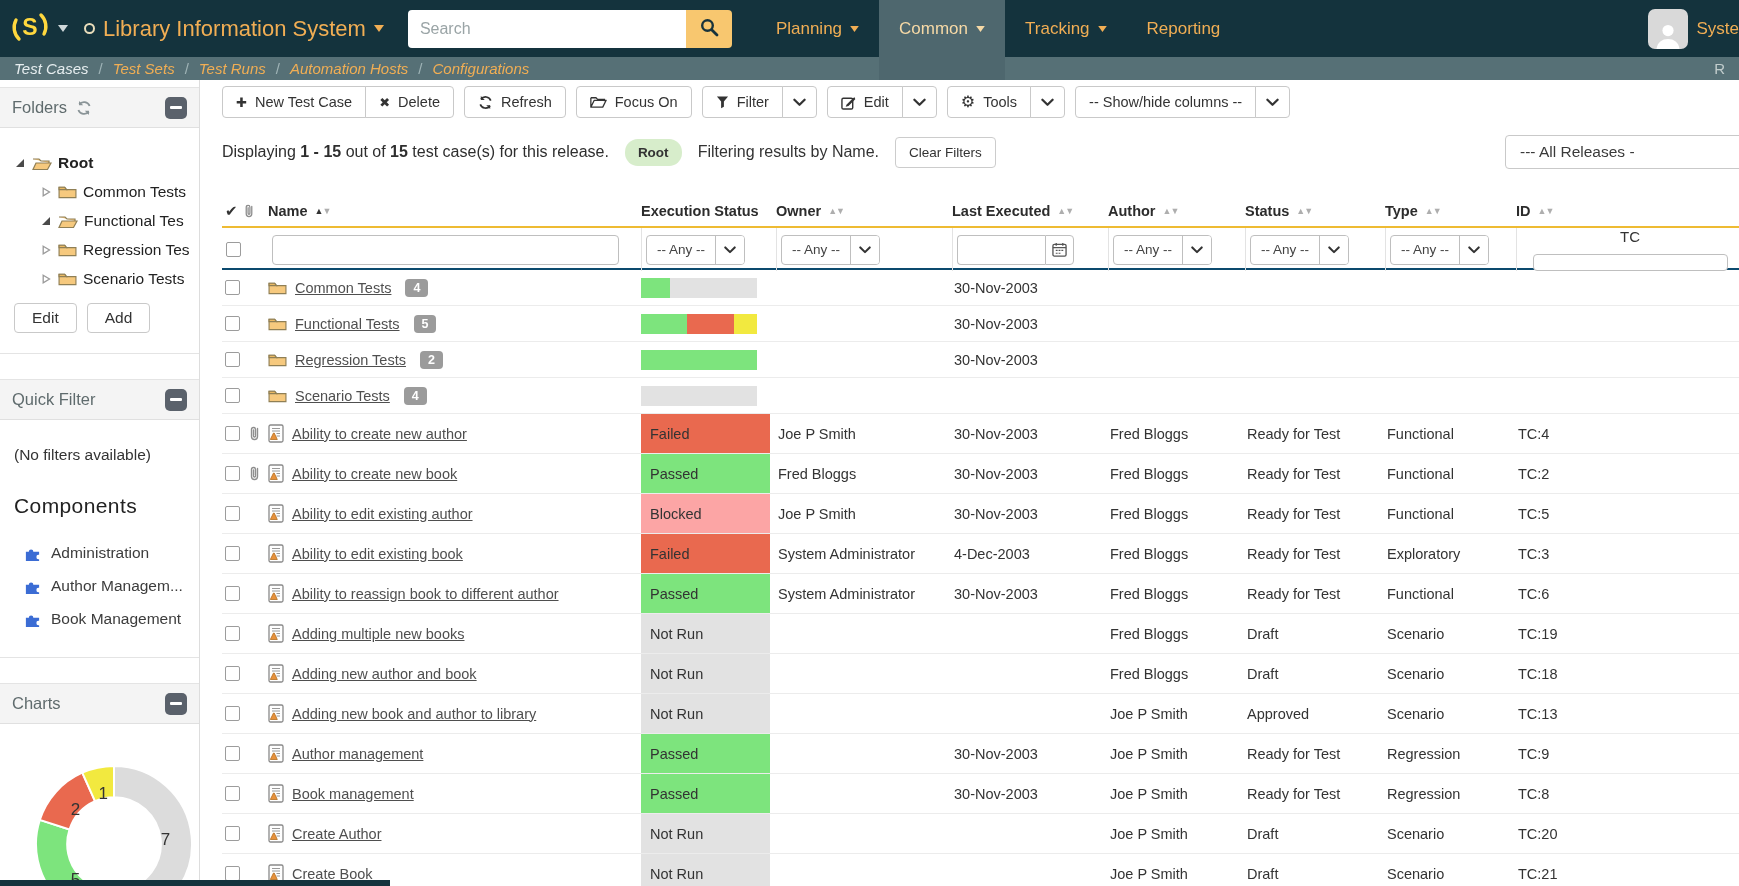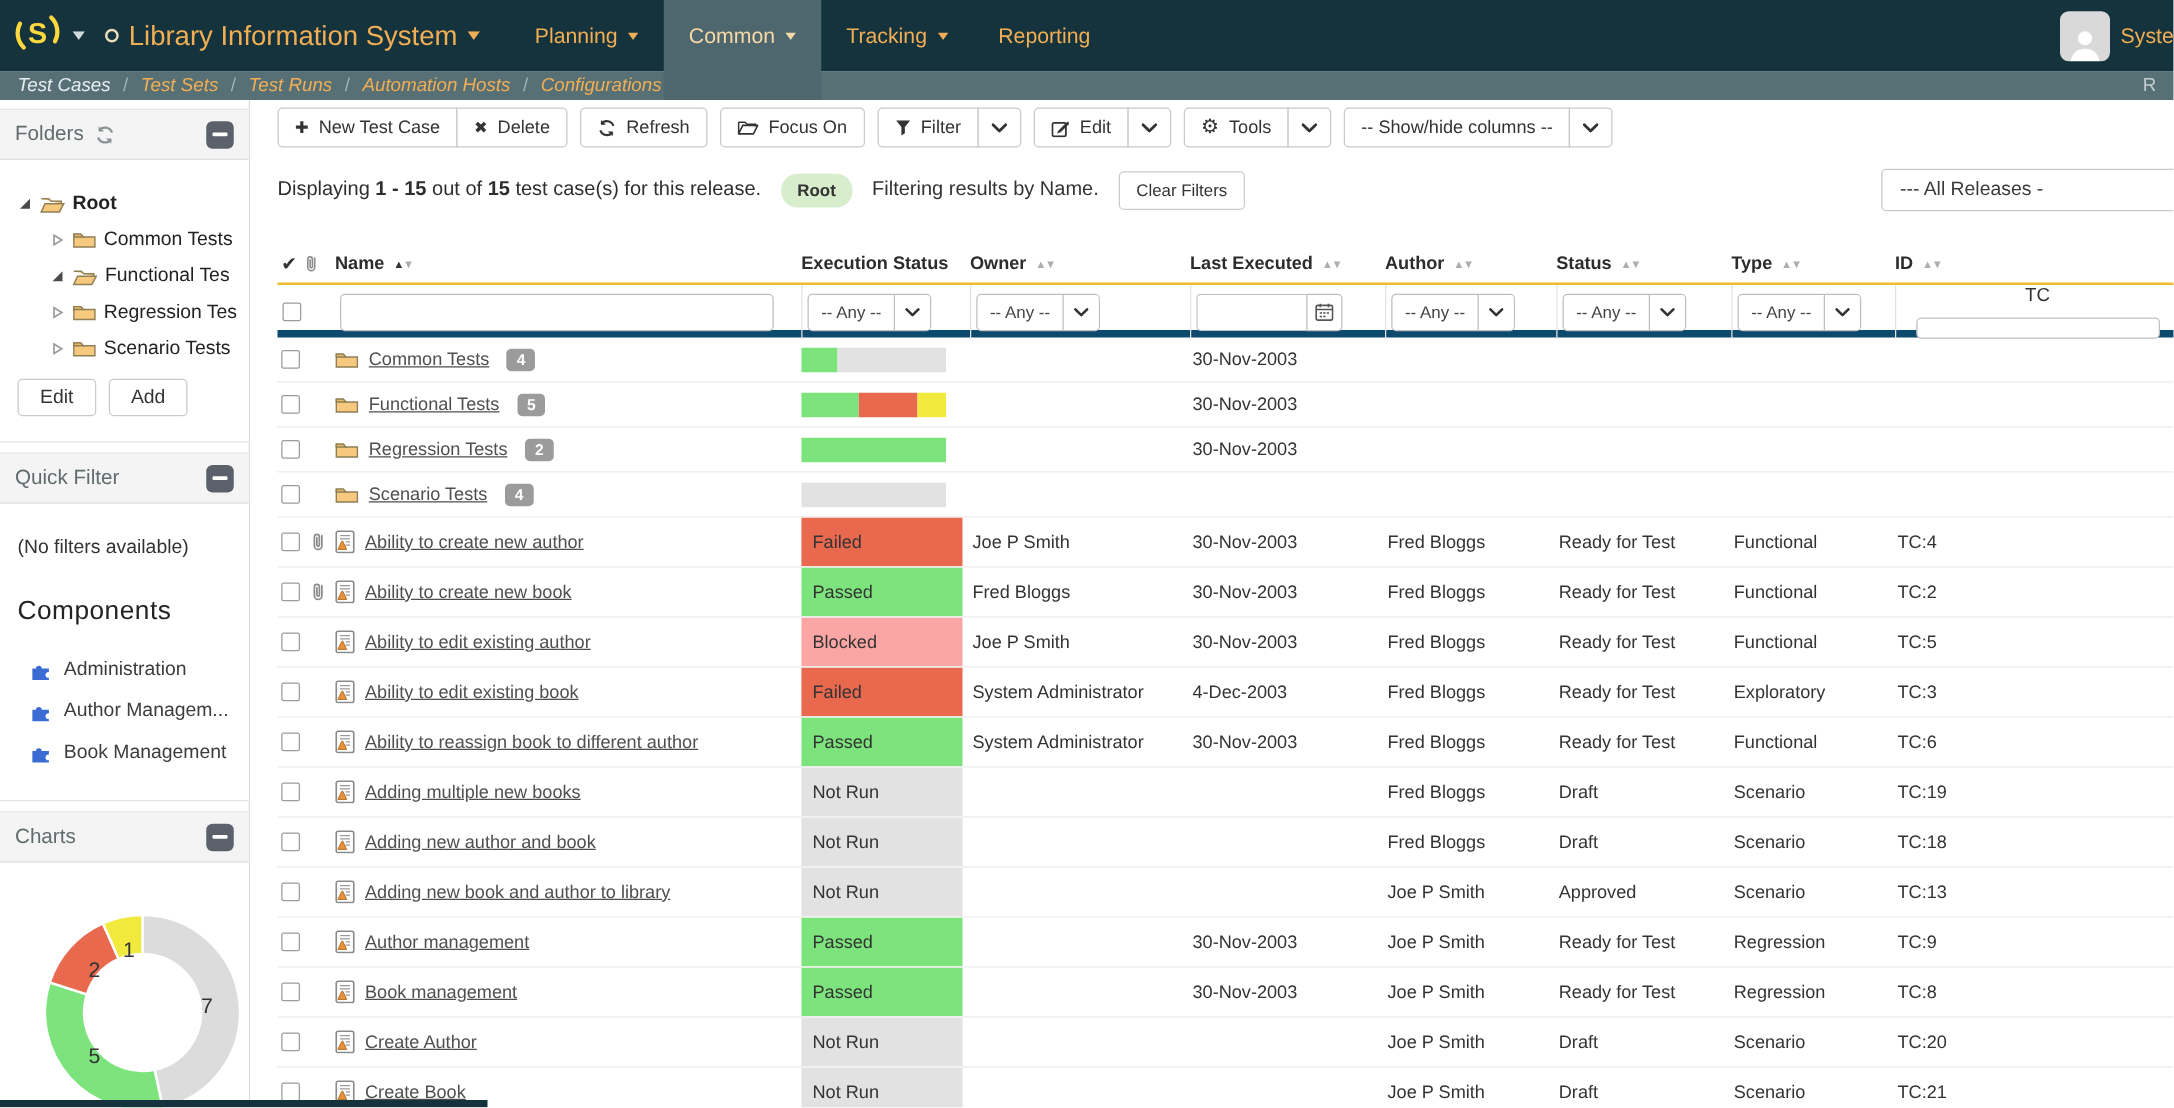--- a/index.html
+++ b/index.html
@@ -32,21 +32,21 @@
   .crumb.first { color:#e7eef0; }
   .crumb-sep { color:#9fb4b7; margin:0 10px; }
   .crumb-right { margin-left:auto; color:#c2cdcd; }
 
   
   .content { display:flex; height:806px; }
   .sidebar { flex:0 0 200px; width:200px; border-right:1px solid #ddd; padding-top:7px; }
   .main { flex:1; min-width:0; padding-left:22px; }
 
   
-  .panel { border-top:1px solid #e4e4e4; border-bottom:1px solid #e4e4e4; margin-bottom:8px; background:#fff; }
+  .panel { border-top:1px solid #e4e4e4; border-bottom:1px solid #e4e4e4; margin-bottom:25px; background:#fff; }
   .phead { height:40px; background:#f4f4f4; border-bottom:1px solid #e0e0e0; display:flex; align-items:center; padding:0 12px; gap:9px; }
   .ptitle { color:#5f6b6d; font-size:16.5px; }
   .collapse-btn { margin-left:auto; width:22px; height:22px; background:#5a616b; border-radius:5px; position:relative; cursor:pointer; flex:0 0 auto; }
   .collapse-btn::after { content:""; position:absolute; left:5px; top:9.5px; width:12px; height:3px; background:#fff; border-radius:1px; }
   .tree { padding:20px 0 0 10px; }
   .tnode { display:flex; align-items:center; gap:6px; height:29px; font-size:15.5px; white-space:nowrap; overflow:hidden; }
   .tnode .tlabel { color:#222; cursor:pointer; }
   .tnode.bold .tlabel { font-weight:700; }
   .tarrow { width:12px; display:flex; justify-content:center; flex:0 0 auto; cursor:pointer; }
   .tree-btns { display:flex; gap:10px; padding:10px 0 20px 14px; }
@@ -85,21 +85,21 @@
   .trow { display:grid; grid-template-columns:46px 373px 135px 176px 156px 137px 140px 131px minmax(0,1fr); }
   .grid-head { margin-top:24px; height:33px; border-bottom:2px solid #eebb33; font-weight:700; font-size:14.5px; color:#2c2c2c; align-items:center; }
   .grid-head .cell { display:flex; align-items:center; gap:5px; overflow:hidden; white-space:nowrap; }
   .c-selhead { display:flex; align-items:center; gap:7px; padding-left:3px; }
   .hd-check { font-size:15px; color:#333; }
   .sort { display:inline-flex; cursor:pointer; margin-left:2px; }
   .sort i { font-style:normal; font-size:9px; color:#aeaeae; }
   .sort i.up { margin-right:-1px; }
   .sort i.on { color:#333; }
 
-  .filter-row { height:42px; border-bottom:6px solid #0c4a6e; align-items:center; }
+  .filter-row { height:42px; border-bottom:2px solid #0c4a6e; align-items:center; }
   .fcell { display:flex; align-items:center; height:100%; padding-left:4px; }
   .fcell.fsep { border-left:1px solid #e3e3e3; }
   .cb { width:15px; height:15px; border:1px solid #9c9c9c; border-radius:2px; background:#fff; display:inline-block; cursor:pointer; flex:0 0 auto; }
   .f-input { height:30px; border:1px solid #bfbfbf; border-radius:4px; flex:1; margin-right:22px; padding:0 9px; font-size:14px; font-family:inherit; color:#333; }
   .fselect { display:flex; height:30px; border:1px solid #bfbfbf; border-radius:4px; overflow:hidden; background:#fff; }
   .fselect .val { display:flex; align-items:center; padding:0 10px; min-width:62px; font-size:13.5px; color:#444; white-space:nowrap; }
   .sqbtn { width:29px; border:none; border-left:1px solid #bfbfbf; display:flex; align-items:center; justify-content:center; background:#fff; cursor:pointer; }
   .f-date { height:30px; width:88px; border:1px solid #bfbfbf; border-right:none; border-radius:4px 0 0 4px; padding:0 8px; font-size:14px; font-family:inherit; }
   .datewrap { display:flex; height:30px; }
   .datewrap .sqbtn { border:1px solid #bfbfbf; border-radius:0 4px 4px 0; }
@@ -140,20 +140,31 @@
       </span>
     </div>
     <div class="project">
       <span class="proj-ring"></span>
       <span>Library Information System</span>
       <span class="proj-caret">
         <svg width="10" height="7" viewBox="0 0 10 7">
             <path d="M0 0h10L5 7z" fill="currentColor"></path>
           </svg>
       </span>
+    </div>
+    <div class="searchbar">
+      <input class="search-input" placeholder="Search" style="">
+      <button class="search-btn">
+        <span>
+          <svg width="20" height="20" viewBox="0 0 20 20">
+              <circle cx="8.5" cy="8.5" r="5.3" fill="none" stroke="#17333c" stroke-width="2.4"></circle>
+              <path d="M12.7 12.7 18 18" stroke="#17333c" stroke-width="2.8" stroke-linecap="round"></path>
+            </svg>
+        </span>
+      </button>
     </div>
     <nav class="mainnav">
       <div class="nav-item">
         <span>Planning</span>
         <span class="ncaret">
             <svg width="9" height="6" viewBox="0 0 10 7">
               <path d="M0 0h10L5 7z" fill="currentColor"></path>
             </svg>
           </span>
       </div>

